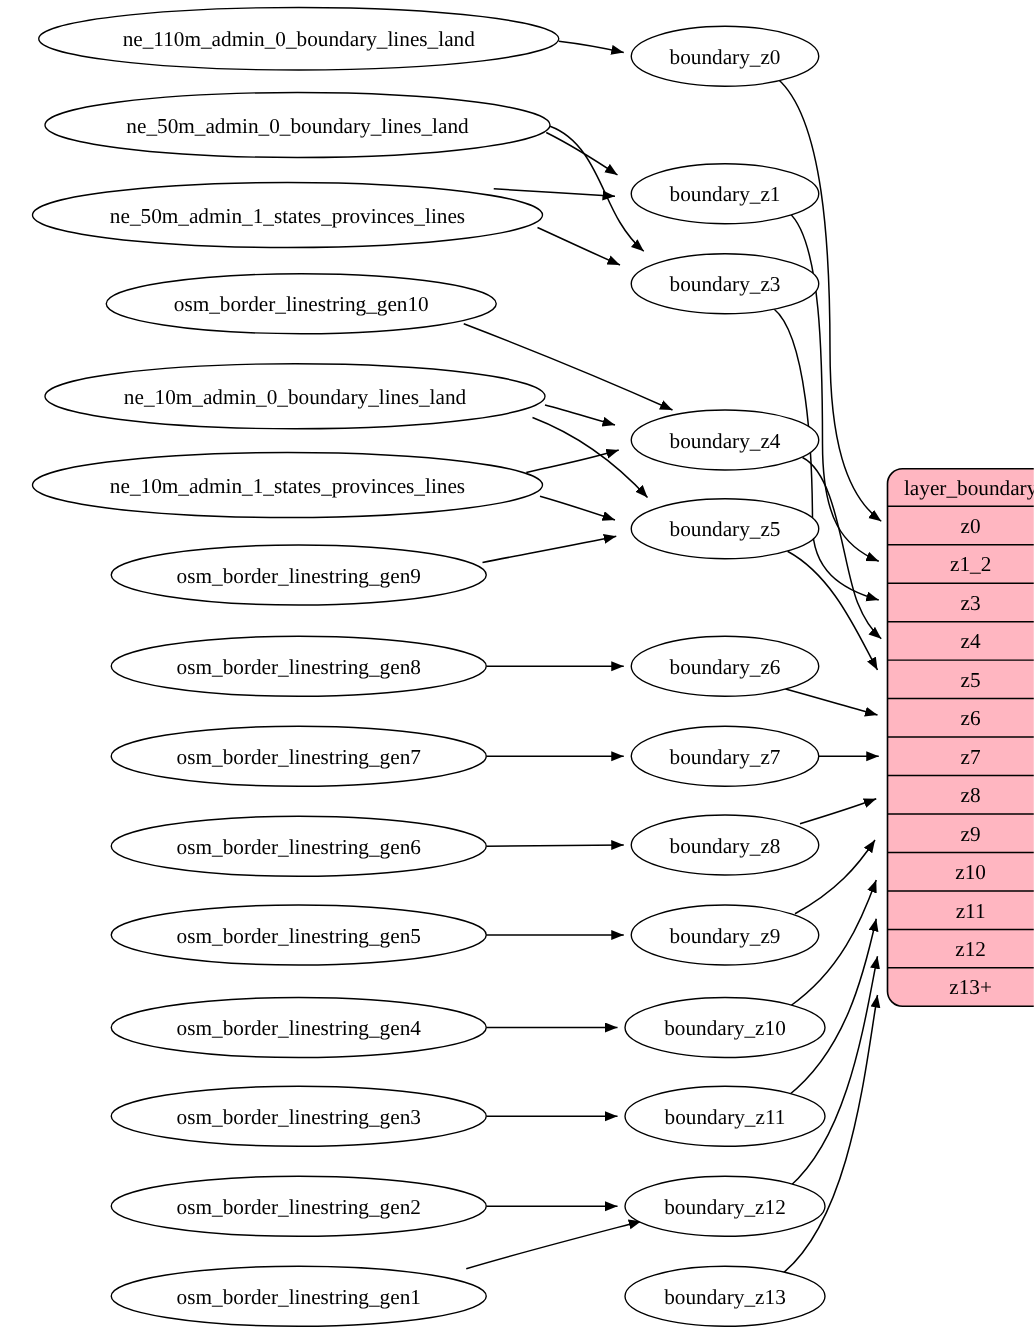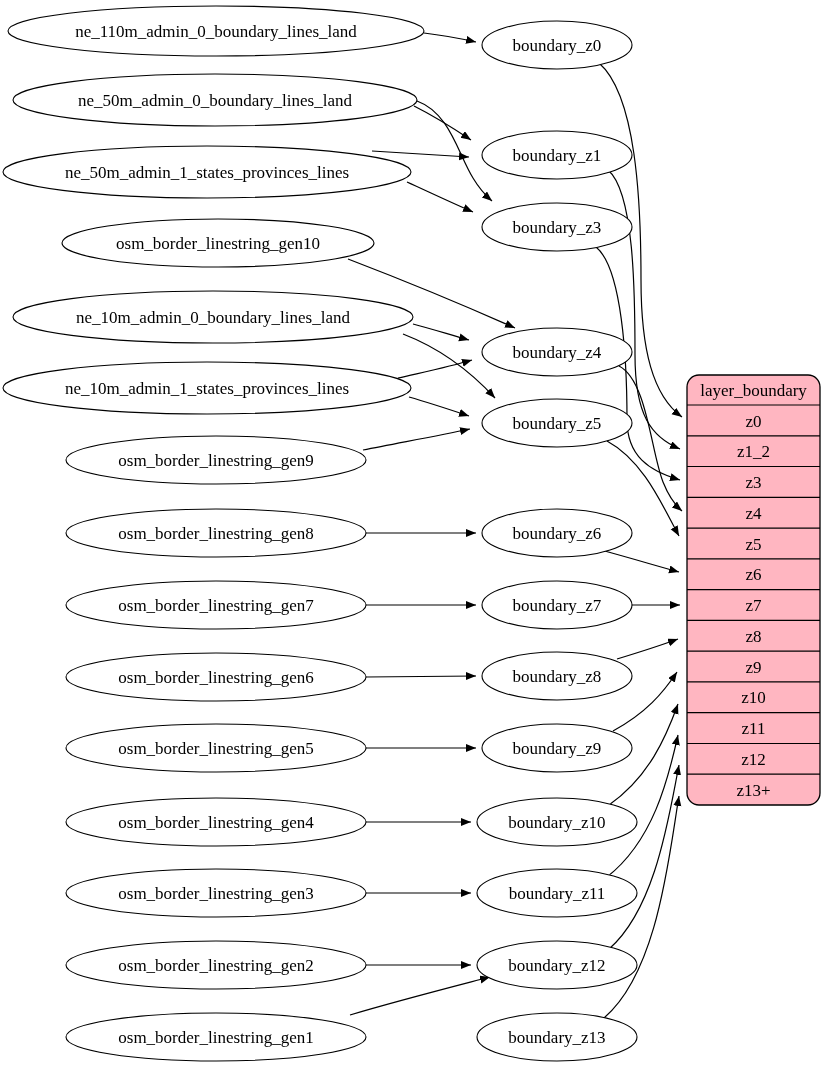--- a/index.html
+++ b/index.html
@@ -1,16 +1,16 @@
 <!DOCTYPE html>
 <html><head>
 <meta charset="utf-8">
 <style>
   html,body{margin:0;padding:0;background:#ffffff;}
-  .canvas{width:716px;height:1067px;position:relative;font-family:"Liberation Serif", serif;}
+  .canvas{width:716px;height:1067px;position:relative;font-family:"Liberation Serif", serif;padding-left:23px;}
   svg{display:block;}
   .node-ellipse{fill:#ffffff;stroke:#000000;stroke-width:1.1;}
   .edge{fill:none;stroke:#000000;stroke-width:1.2;}
   .node-label{font-family:"Liberation Serif", serif;font-size:17px;fill:#000000;text-anchor:middle;}
   .table-sep{stroke:#000000;stroke-width:1.2;}
   .table-outline{stroke:#000000;stroke-width:1.3;}
 </style>
 </head>
 <body>
 

